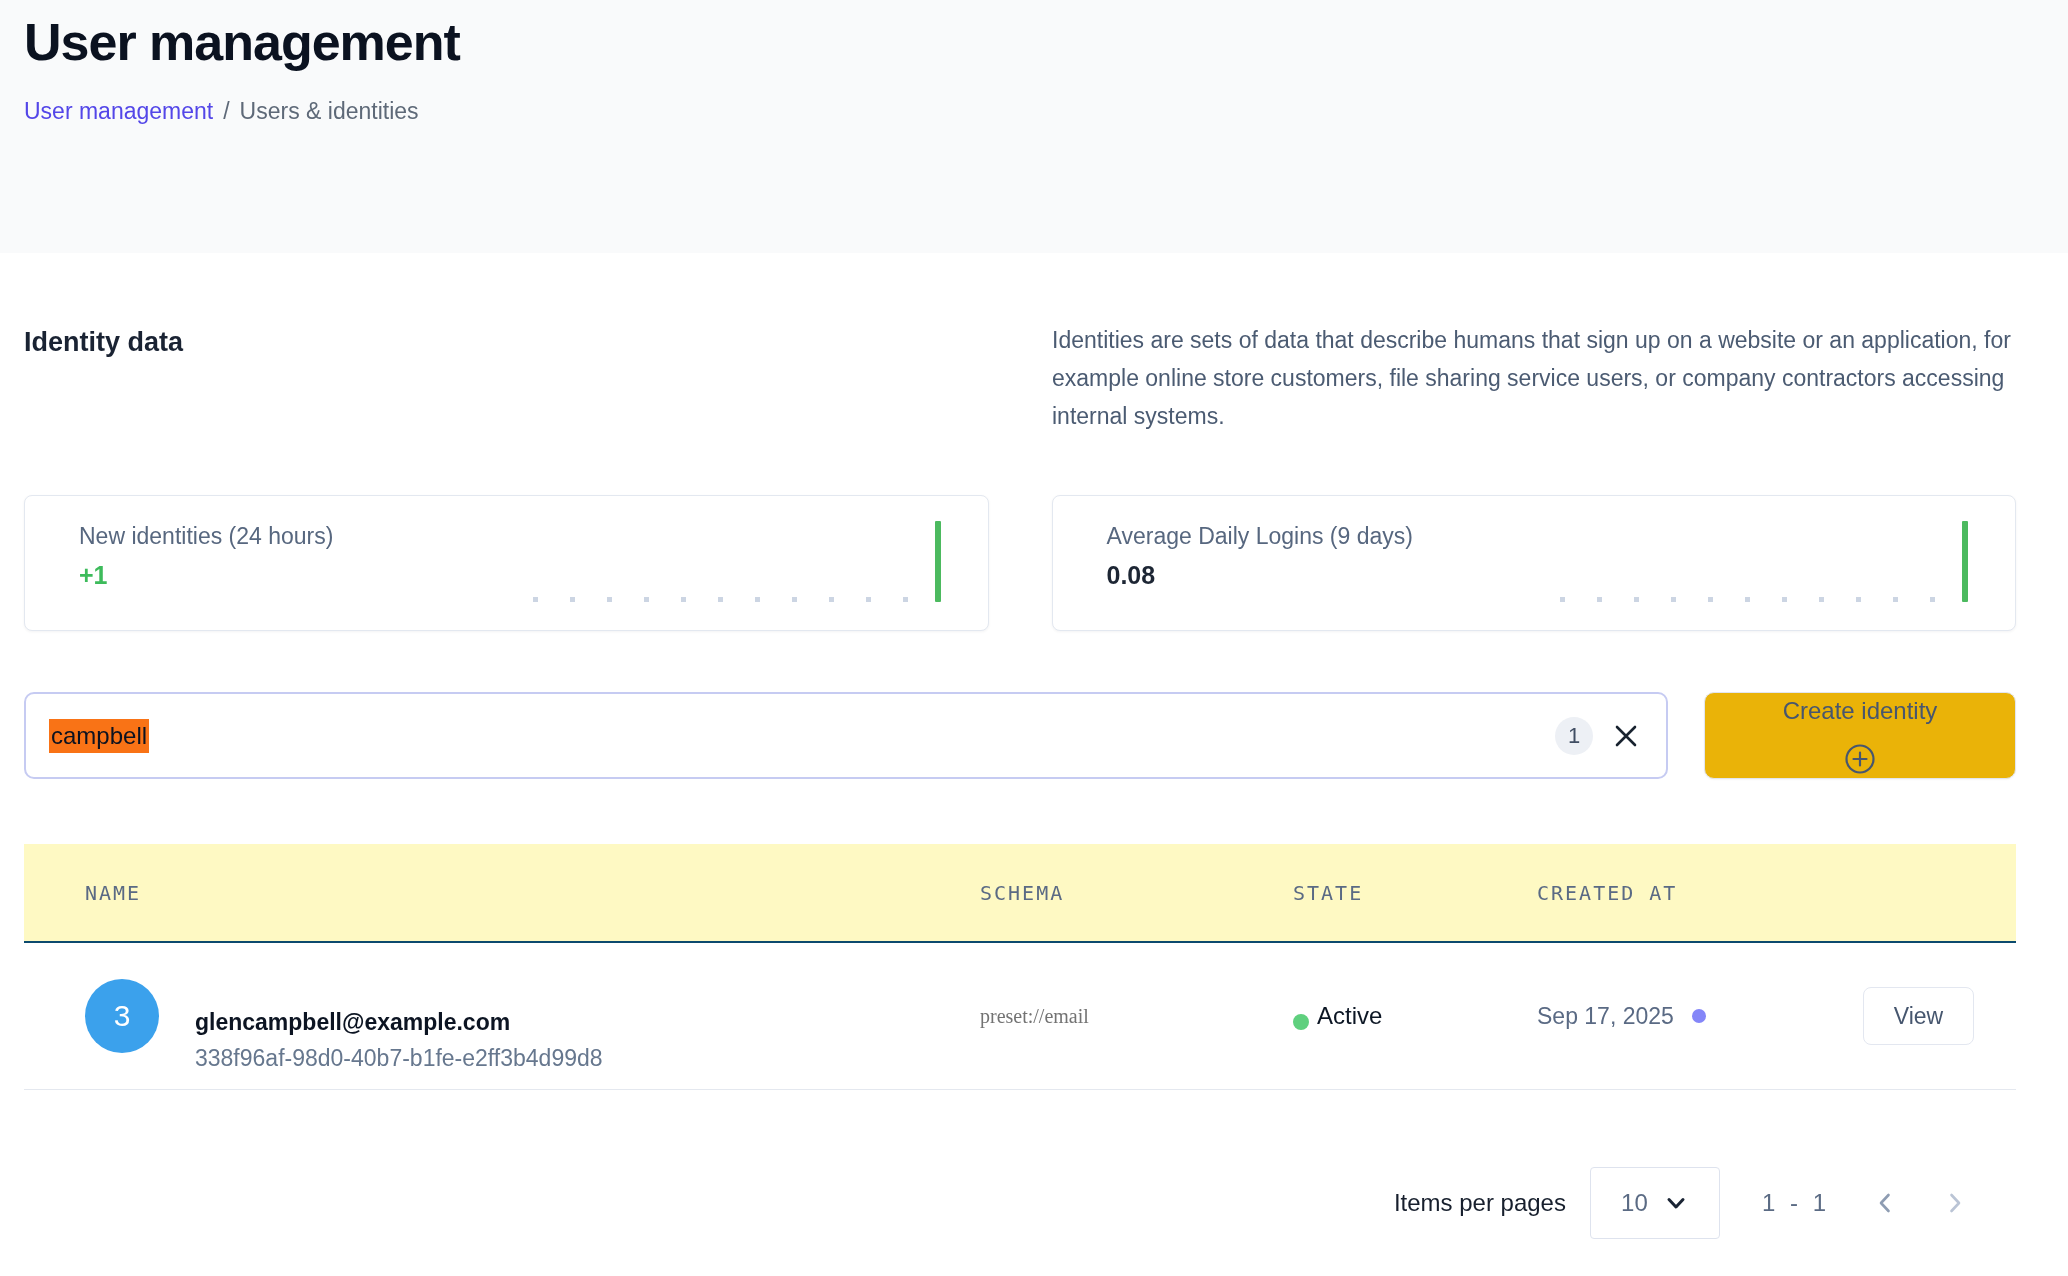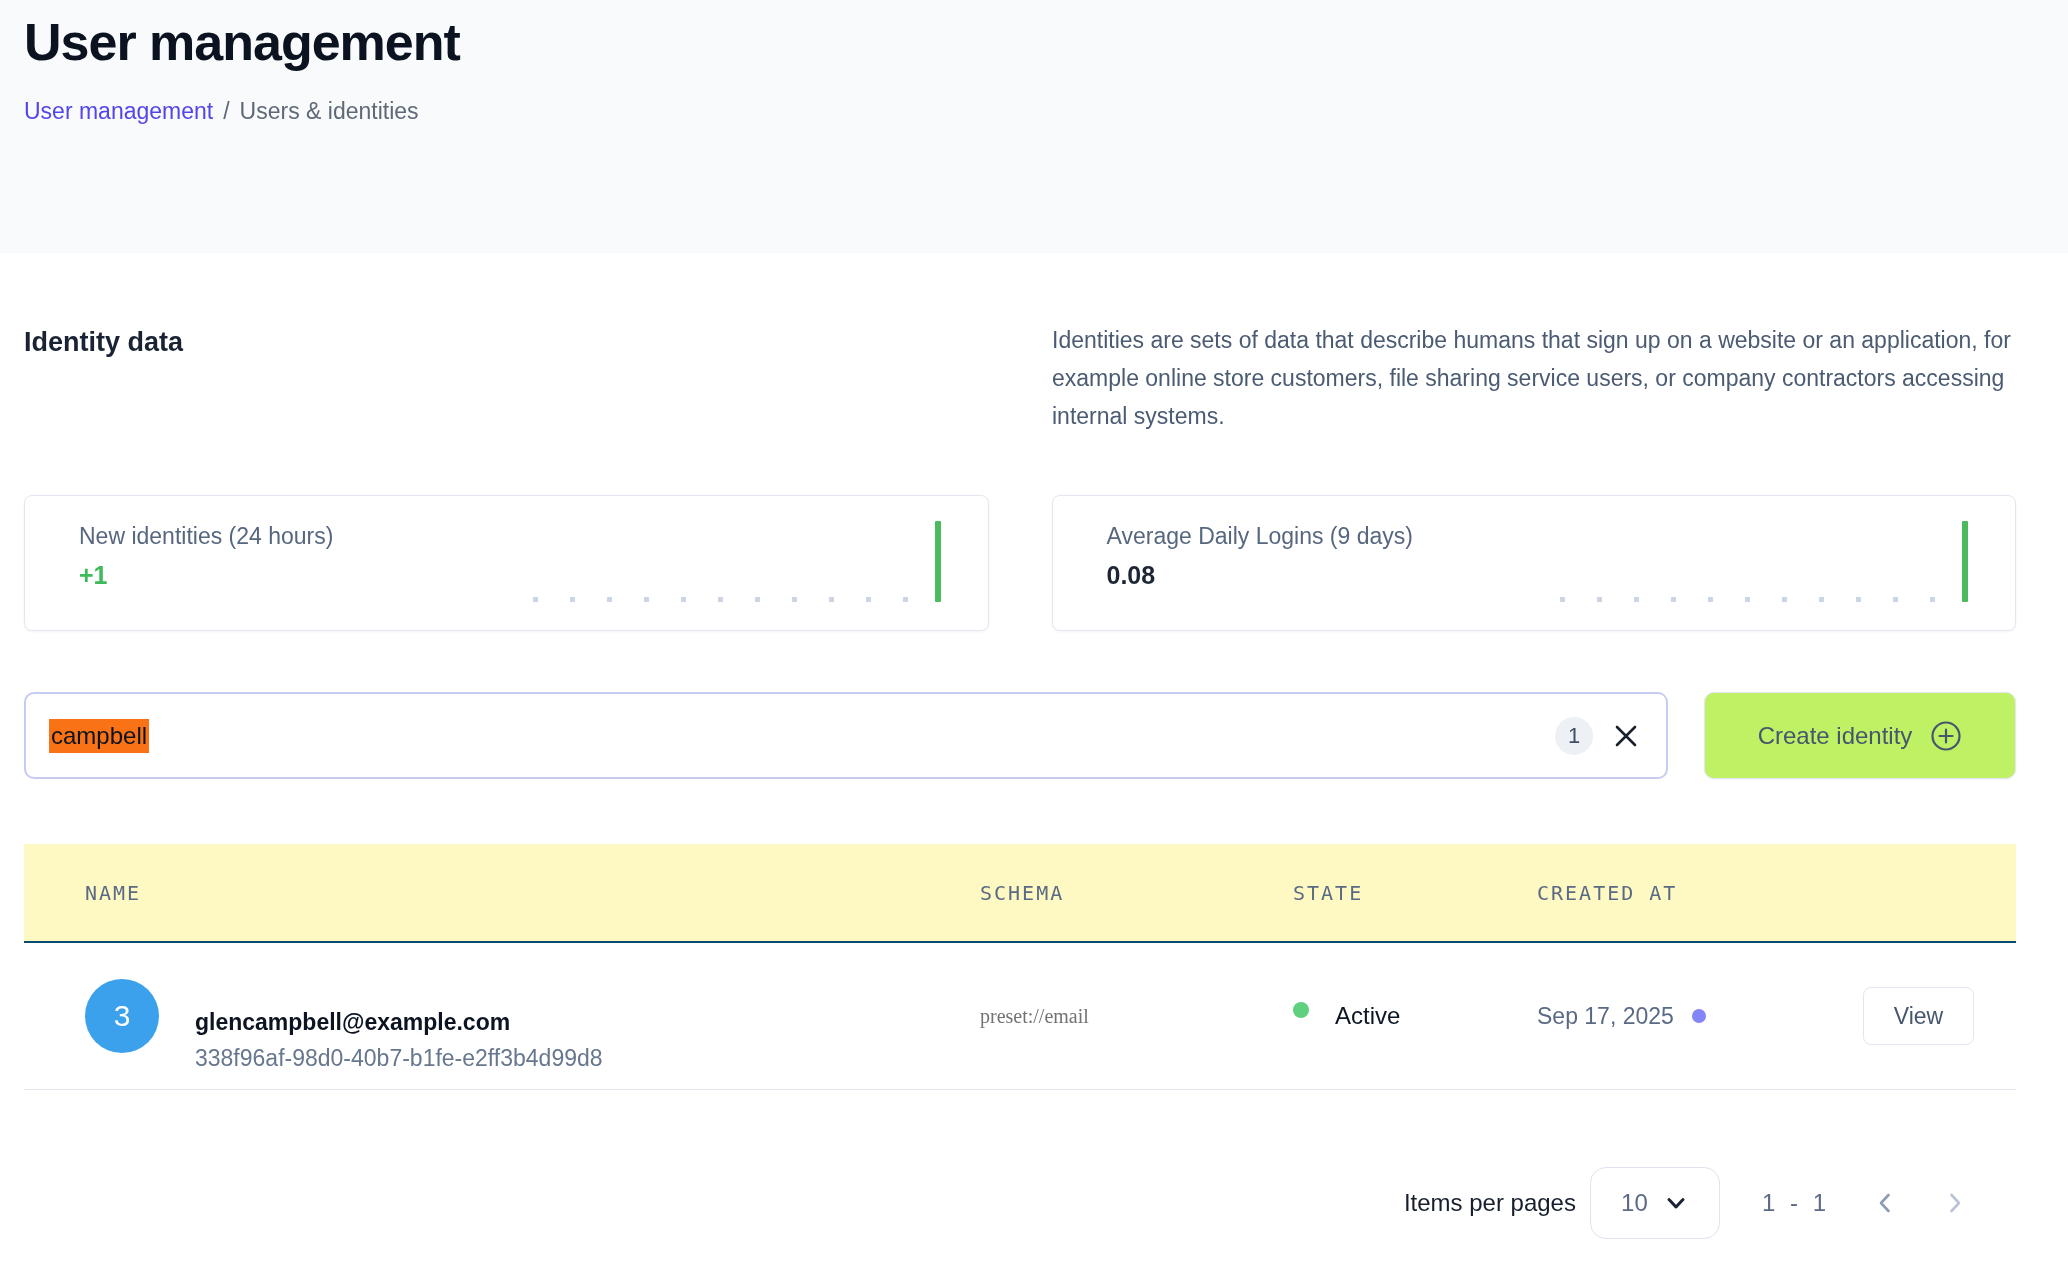--- a/index.html
+++ b/index.html
@@ -32,49 +32,49 @@
 
   
   .search-row { display: flex; gap: 36px; margin-top: 61px; }
   .search-box { flex: 1; height: 87px; background: #fff; border: 2px solid #c6cbf2; border-radius: 10px;
                 display: flex; align-items: center; padding: 0 25px 0 23px; cursor: text; }
   .search-text { font-size: 24px; color: #0c1220; background: #f97316; padding: 3px 2px; }
   .search-spacer { flex: 1; }
   .count-badge { width: 38px; height: 38px; border-radius: 50%; background: #edf0f5; color: #404e63;
                  font-size: 22px; display: flex; align-items: center; justify-content: center; }
   .clear-btn { margin-left: 18px; width: 30px; height: 30px; display: flex; align-items: center; justify-content: center; cursor: pointer; }
-  .create-btn { width: 312px; height: 87px; background: #bef264; border: 1px solid #e2e6ef; border-radius: 10px;
+  .create-btn { width: 312px; height: 87px; background: #eab308; border: 1px solid #e2e6ef; border-radius: 10px;
                 box-shadow: 0 1px 2px rgba(16,24,40,.04); display: flex; align-items: center; justify-content: center;
-                gap: 18px; font-size: 24px; color: #47566f; cursor: pointer; }
+                gap: 18px; font-size: 24px; color: #47566f; cursor: pointer; flex-direction: column; }
 
   
   .table { margin-top: 65px; }
   .tgrid { display: grid; grid-template-columns: 895px 313px 244px 326px 1fr; padding: 0 42px 0 61px; align-items: center; width: 100%; }
   .thead { background: #fef9c3; height: 99px; border-bottom: 2px solid #0c4a6e; }
   .th { font-family: "DejaVu Sans Mono", monospace; font-size: 20px; letter-spacing: 2px; color: #5a6a84; font-weight: 400; }
   .trow { height: 147px; border-bottom: 1px solid #e4e8ef; background: #fff; }
   .name-cell { display: flex; align-items: center; gap: 36px; }
   .avatar { width: 74px; height: 74px; border-radius: 50%; background: #3ba1ec; color: #ffffff; font-size: 30px;
             display: flex; align-items: center; justify-content: center; flex: 0 0 74px; }
   .id-name { font-size: 23px; font-weight: 700; color: #0c1422; margin-top: 48px; }
   .id-uuid { font-size: 23px; color: #66778e; margin-top: 9px; }
   .schema-cell { font-size: 20px; color: #737373; font-family: Liberation Serif, serif; }
-  .state-cell { display: flex; align-items: flex-start; gap: 26px; font-size: 24px; color: #0c1624; }
+  .state-cell { display: flex; align-items: flex-end; gap: 8px; font-size: 24px; color: #0c1624; }
   .dot { border-radius: 50%; }
   .dot-green { width: 16px; height: 16px; background: #5fd07e; }
   .created-cell { display: flex; align-items: center; gap: 18px; font-size: 23px; color: #5a6a84; }
   .dot-purple { width: 14px; height: 14px; background: #8486f8; }
   .action-cell { display: flex; justify-content: flex-start; }
   .view-btn { width: 111px; height: 58px; background: #fff; border: 1px solid #e3e7f0; border-radius: 8px;
               font-size: 23px; color: #46566e; display: flex; align-items: center; justify-content: center; cursor: pointer; }
 
   
   .pagination { display: flex; align-items: center; justify-content: flex-end; margin-top: 77px; padding-right: 46px; }
   .pp-label { font-size: 24px; color: #171f2d; }
-  .pp-select { width: 130px; height: 72px; border: 1px solid #dee3ee; border-radius: 16px; margin-left: 14px;
+  .pp-select { width: 130px; height: 72px; border: 1px solid #dee3ee; border-radius: 4px; margin-left: 24px;
                display: flex; align-items: center; justify-content: center; gap: 15px; cursor: pointer; background: #fff; }
   .pp-value { font-size: 24px; color: #5b6b84; }
   .pp-range { font-size: 24px; color: #5b6b84; margin-left: 42px; letter-spacing: 4px; white-space: pre; }
   .chev { margin-left: 40px; width: 30px; height: 30px; display: flex; align-items: center; justify-content: center; cursor: pointer; }
 
   svg { display: block; }
 </style>
 </head>
 <body>
 

